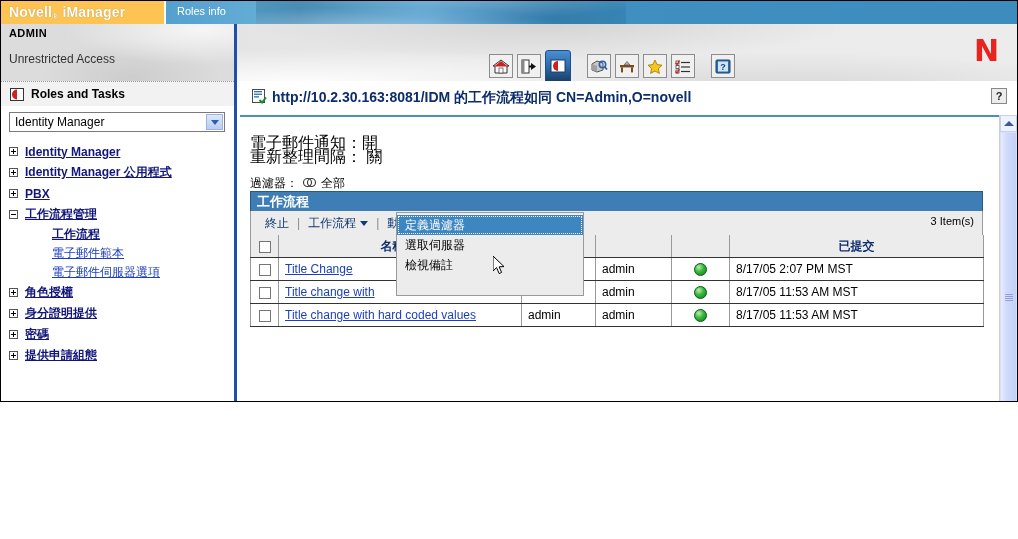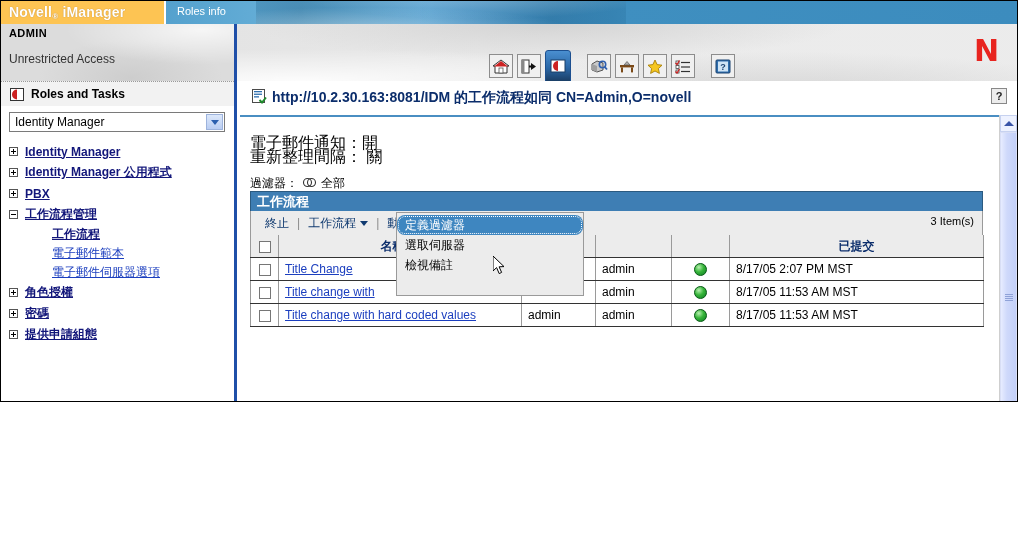--- a/index.html
+++ b/index.html
@@ -313,21 +313,21 @@
   }
 
   
   .dropdown {
     position: absolute; left: 395px; top: 241px; width: 188px;
     background: #ececec; border: 1px solid #9a9a9a;
     z-index: 50; box-sizing: border-box; padding-top: 2px; padding-bottom: 20px;
   }
   .dd-item {
     height: 20px; font-size: 12px; color: #000; line-height: 20px;
-    padding-left: 8px; cursor: pointer; border-radius: 8px;
+    padding-left: 8px; cursor: pointer;
   }
   .dd-item.active {
     background: #3e86c0; color: #ffffff;
     outline: 1px dotted #ffffff; outline-offset: -2px;
   }
   .cursor-arrow { position: absolute; left: 492px; top: 254px; z-index: 60; pointer-events: none; }
 
   
   .vscroll {
     position: absolute; right: 0; top: 114px; width: 17px; height: 368px;
@@ -504,20 +504,24 @@
       </div>
       <div class="nav-sub">
         <span class="sub-link">電子郵件伺服器選項</span>
       </div>
 
       <div class="nav-row">
         <span class="expander plus"></span>
         <span class="nav-link">角色授權</span>
       </div>
 
+      <div class="nav-row">
+        <span class="expander plus"></span>
+        <span class="nav-link">身分證明提供</span>
+      </div>
 
       <div class="nav-row">
         <span class="expander plus"></span>
         <span class="nav-link">密碼</span>
       </div>
 
       <div class="nav-row">
         <span class="expander plus"></span>
         <span class="nav-link">提供申請組態</span>
       </div>

